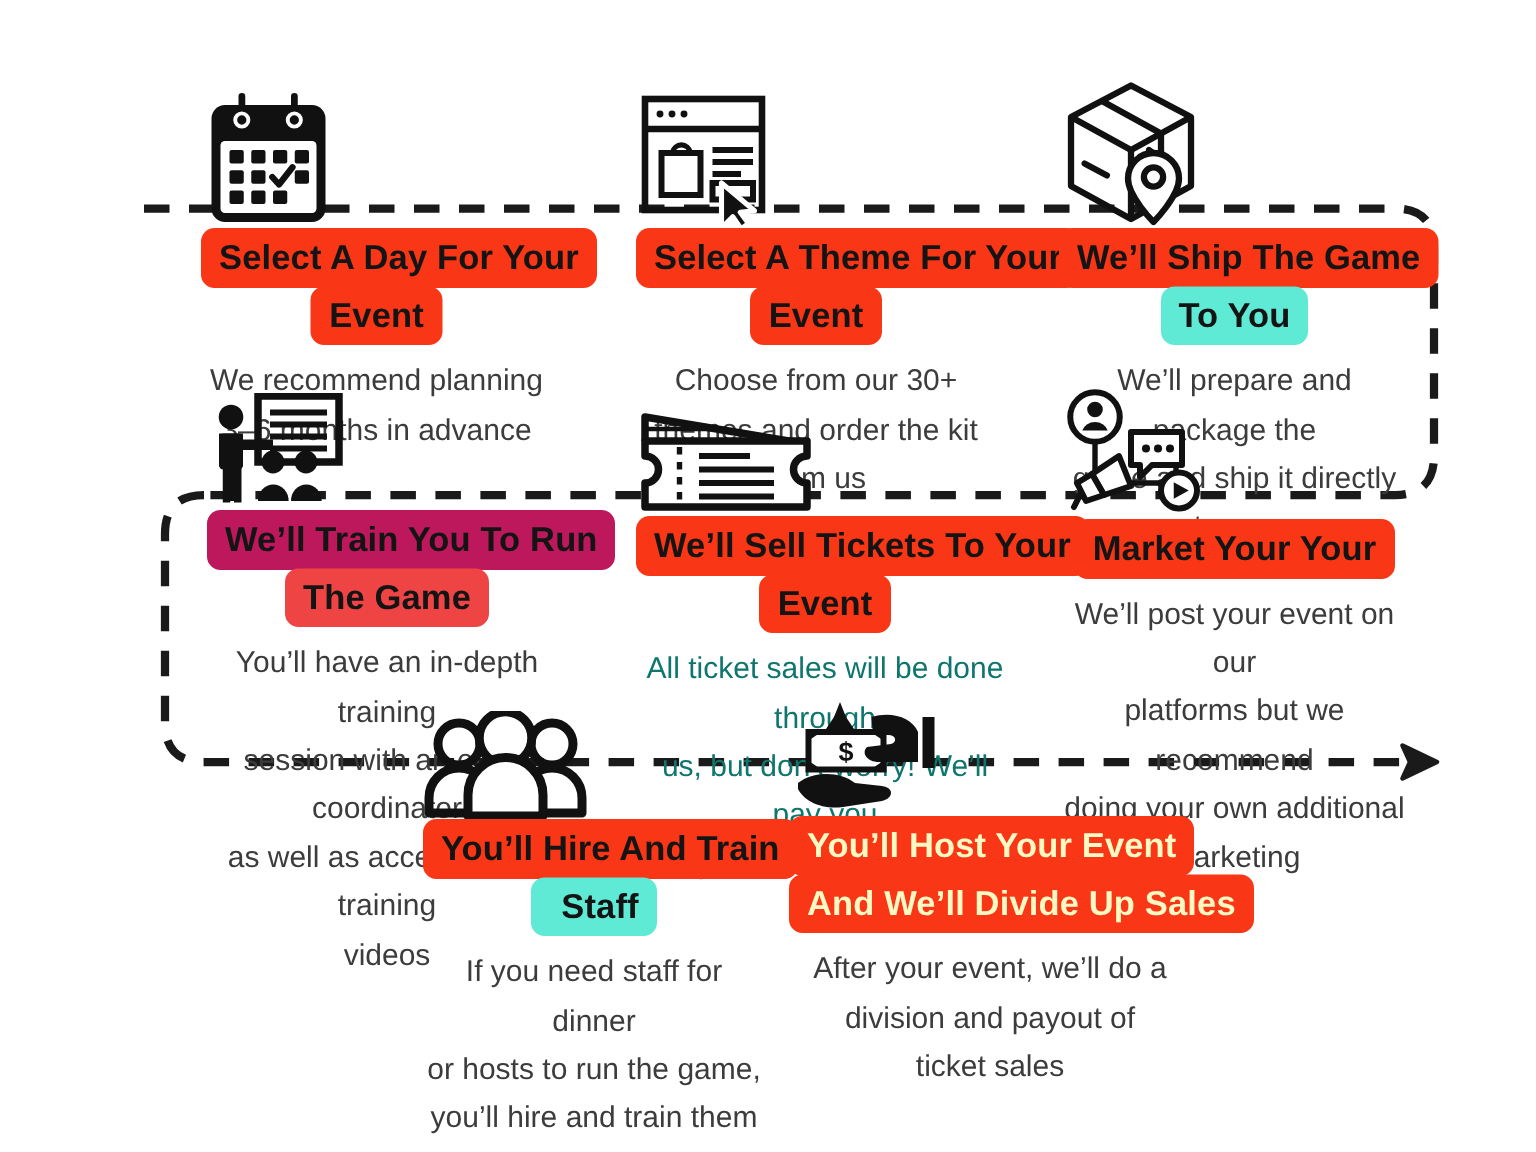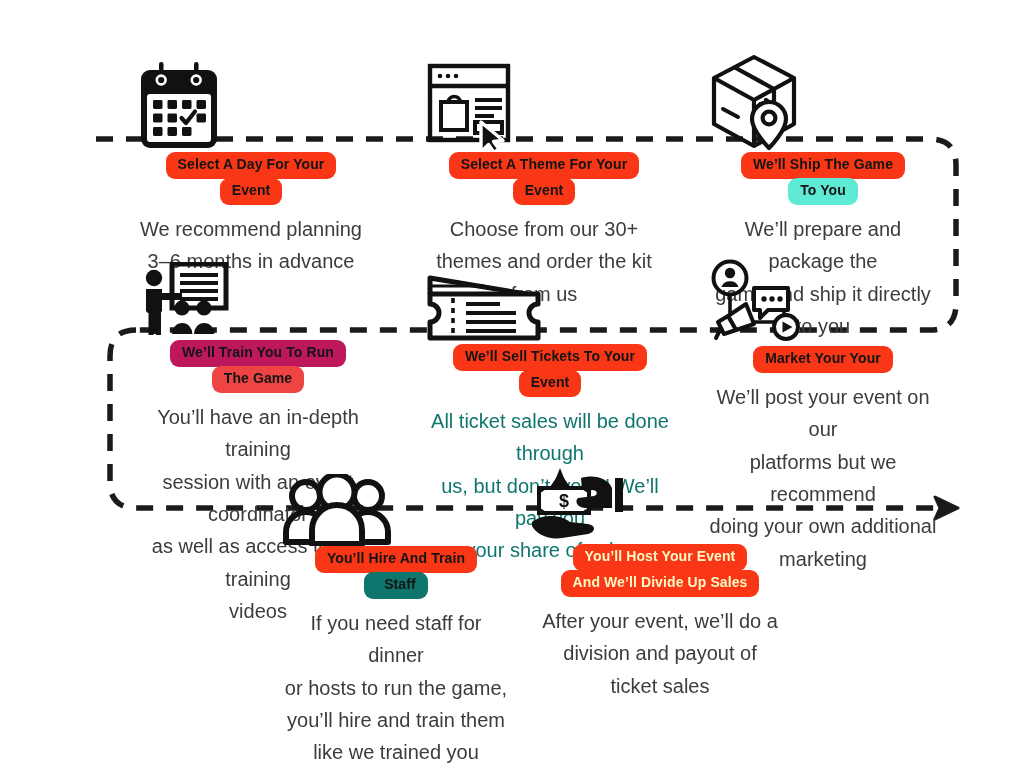--- a/index.html
+++ b/index.html
@@ -44,21 +44,21 @@
     display: block;
     margin: 0 auto;
     line-height: 0;
   }
 
   
   .step-title {
     margin: 0 auto;
     padding: 0;
     display: block;
-    font-size: 14px;
+    font-size: 23px;
     font-weight: bold;
     line-height: 1.42;
     letter-spacing: 0.1px;
     color: #141414;
     text-align: center;
     width: fit-content;
     max-width: 100%;
   }
   .step-title .tline {
     display: table;
@@ -290,21 +290,21 @@
 
         <circle cx="86" cy="22" r="14" fill="none" stroke="#111" stroke-width="6"></circle>
         <path d="M 66 68 v -10 a 20 20 0 0 1 40 0 v 10 z" fill="none" stroke="#111" stroke-width="6" stroke-linejoin="round"></path>
 
         <circle cx="55" cy="18" r="17.5" fill="#fff" stroke="#111" stroke-width="6"></circle>
         <path d="M 30 70 v -14 a 25 25 0 0 1 50 0 v 14 z" fill="#fff" stroke="#111" stroke-width="6" stroke-linejoin="round"></path>
       </svg>
     </div>
     <div class="step-title" style="color: rgb(20, 20, 20);">
       <span class="tline" style="background: rgb(249, 54, 21);">You’ll Hire And Train</span>
-      <span class="tline" style="background: #0f766e; padding-left: 20px;">Staff</span>
+      <span class="tline" style="background: #5eead4; padding-left: 20px;">Staff</span>
     </div>
     <div class="step-desc" style="color: rgb(60, 60, 60);">If you need staff for dinner<br>or hosts to run the game,<br>you’ll hire and train them<br>like we trained you</div>
   </div>
 
   <div class="step" id="step-8">
     <div class="step-icon">
       <svg width="108" height="78" viewBox="0 0 108 78">
 
         <path d="M 34 6 L 22 24 L 46 24 Z" fill="#111"></path>
         <path d="M 34 2 L 30 12 L 38 12 Z" fill="#111"></path>

